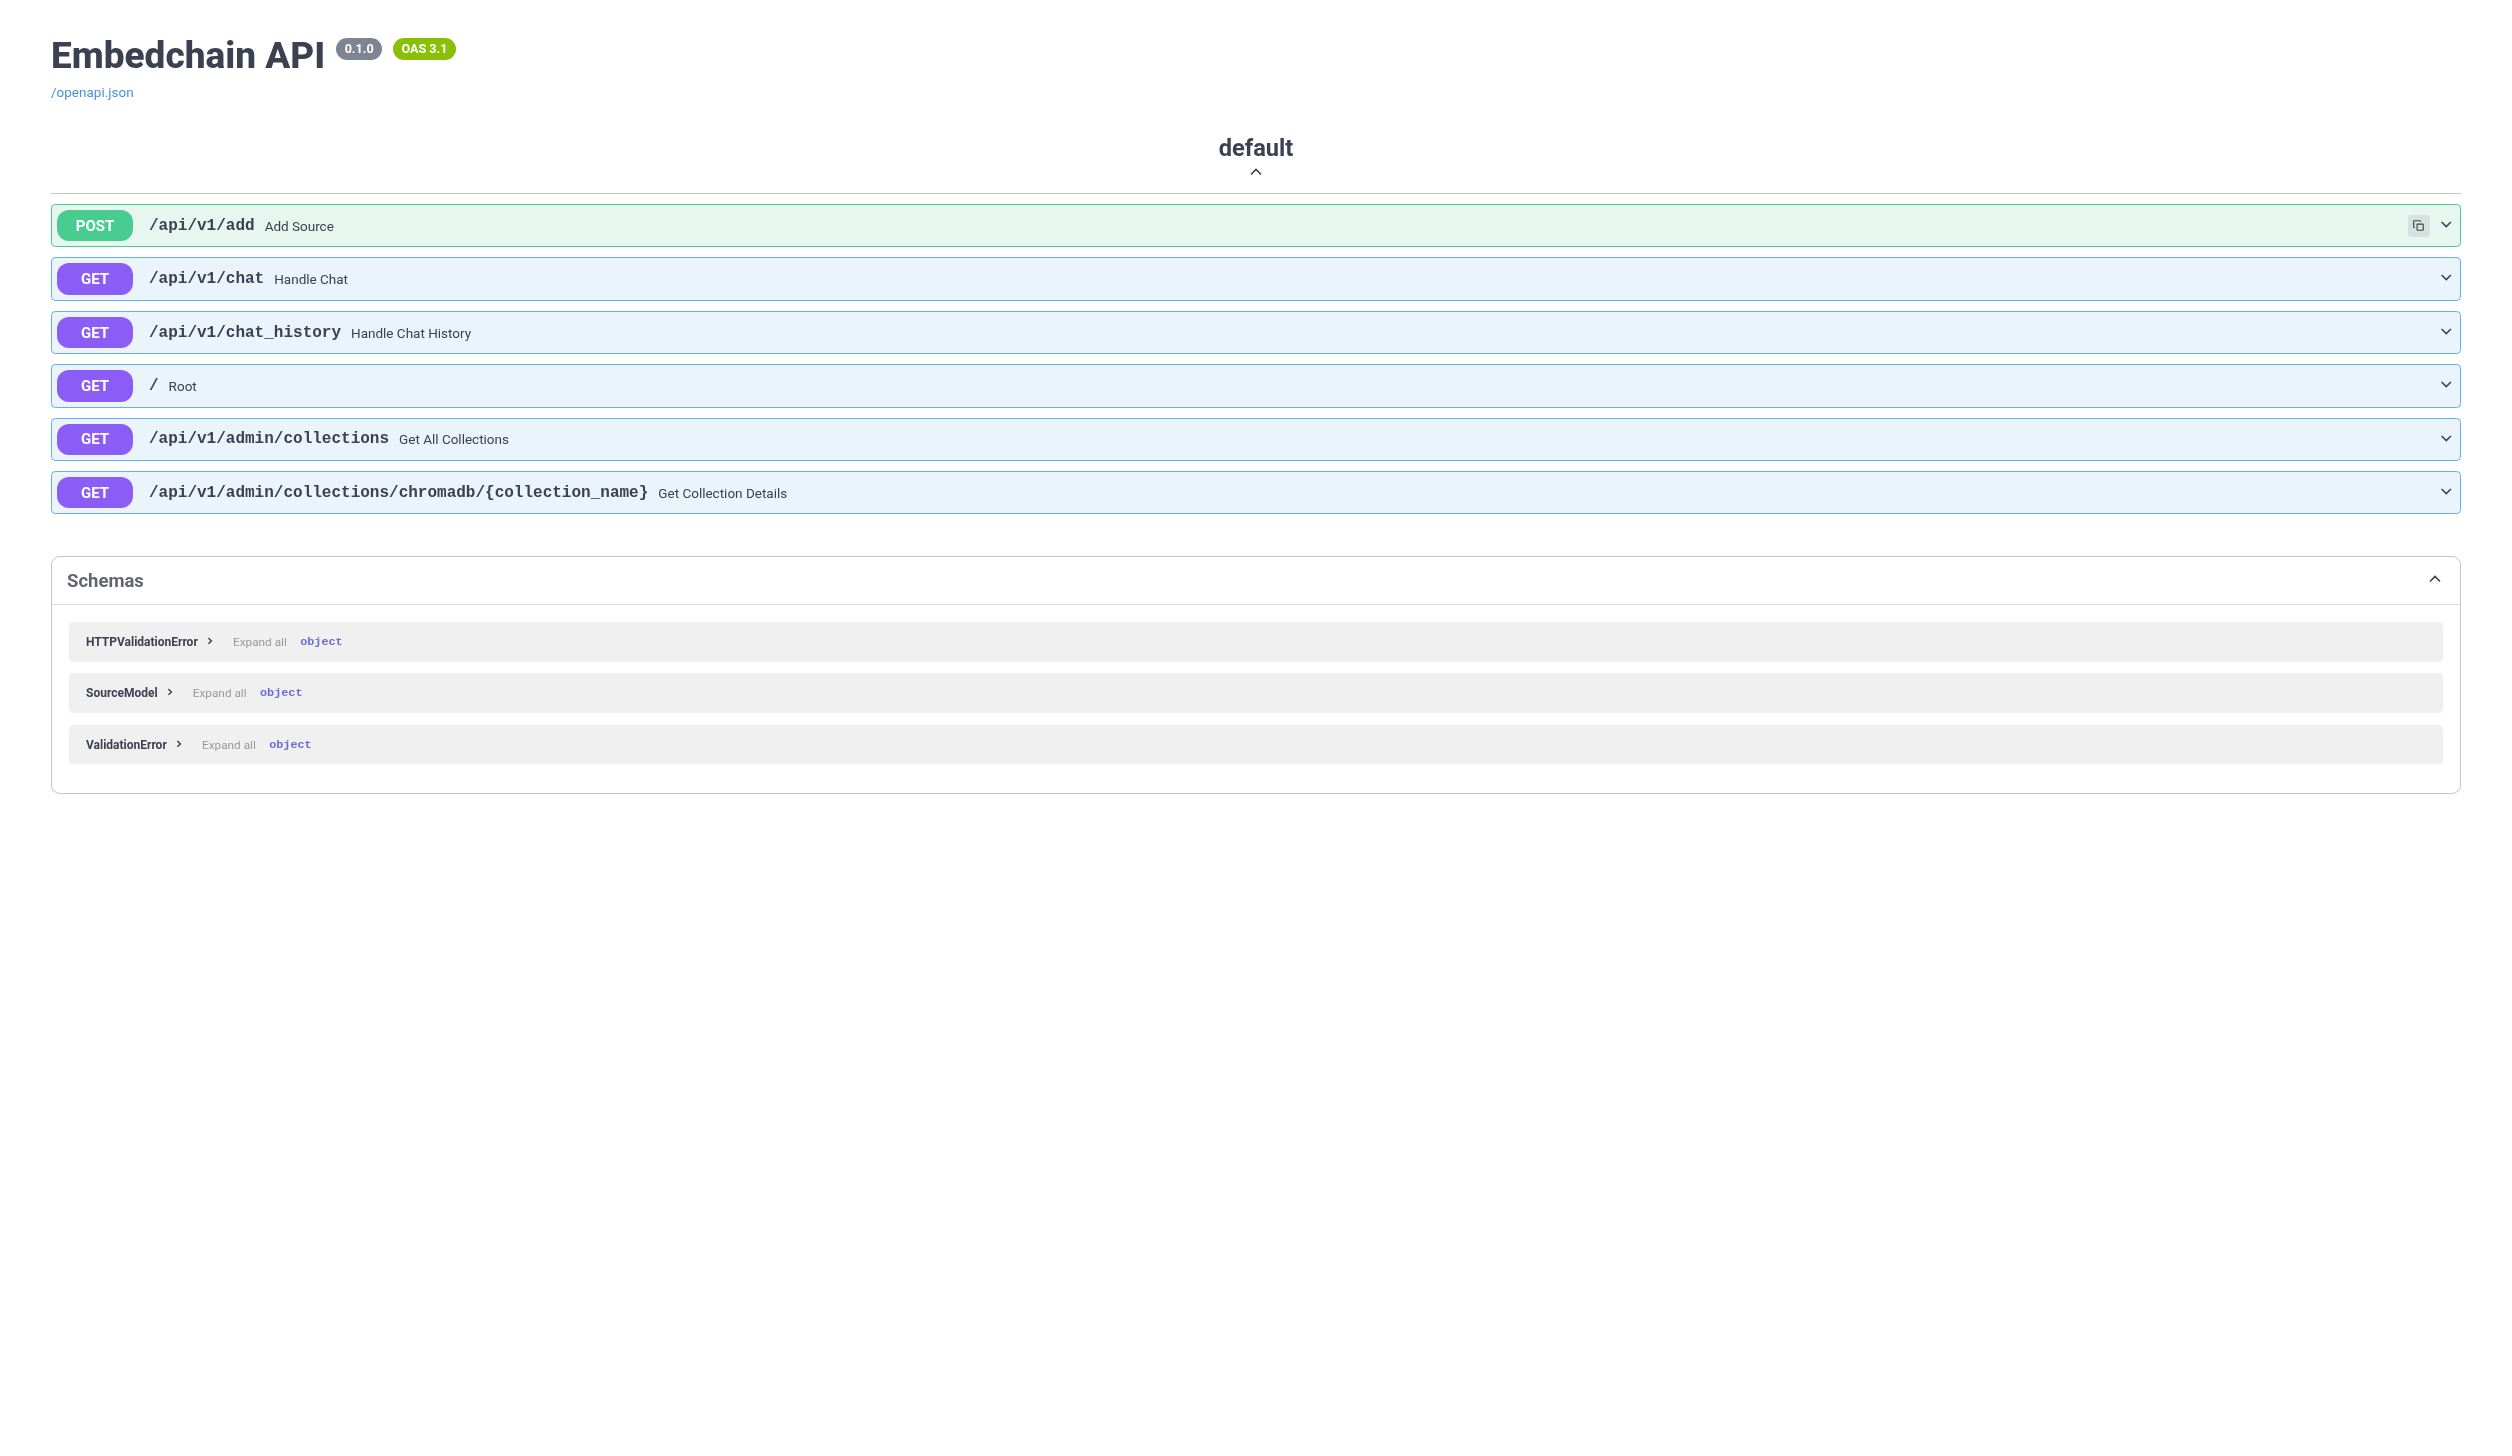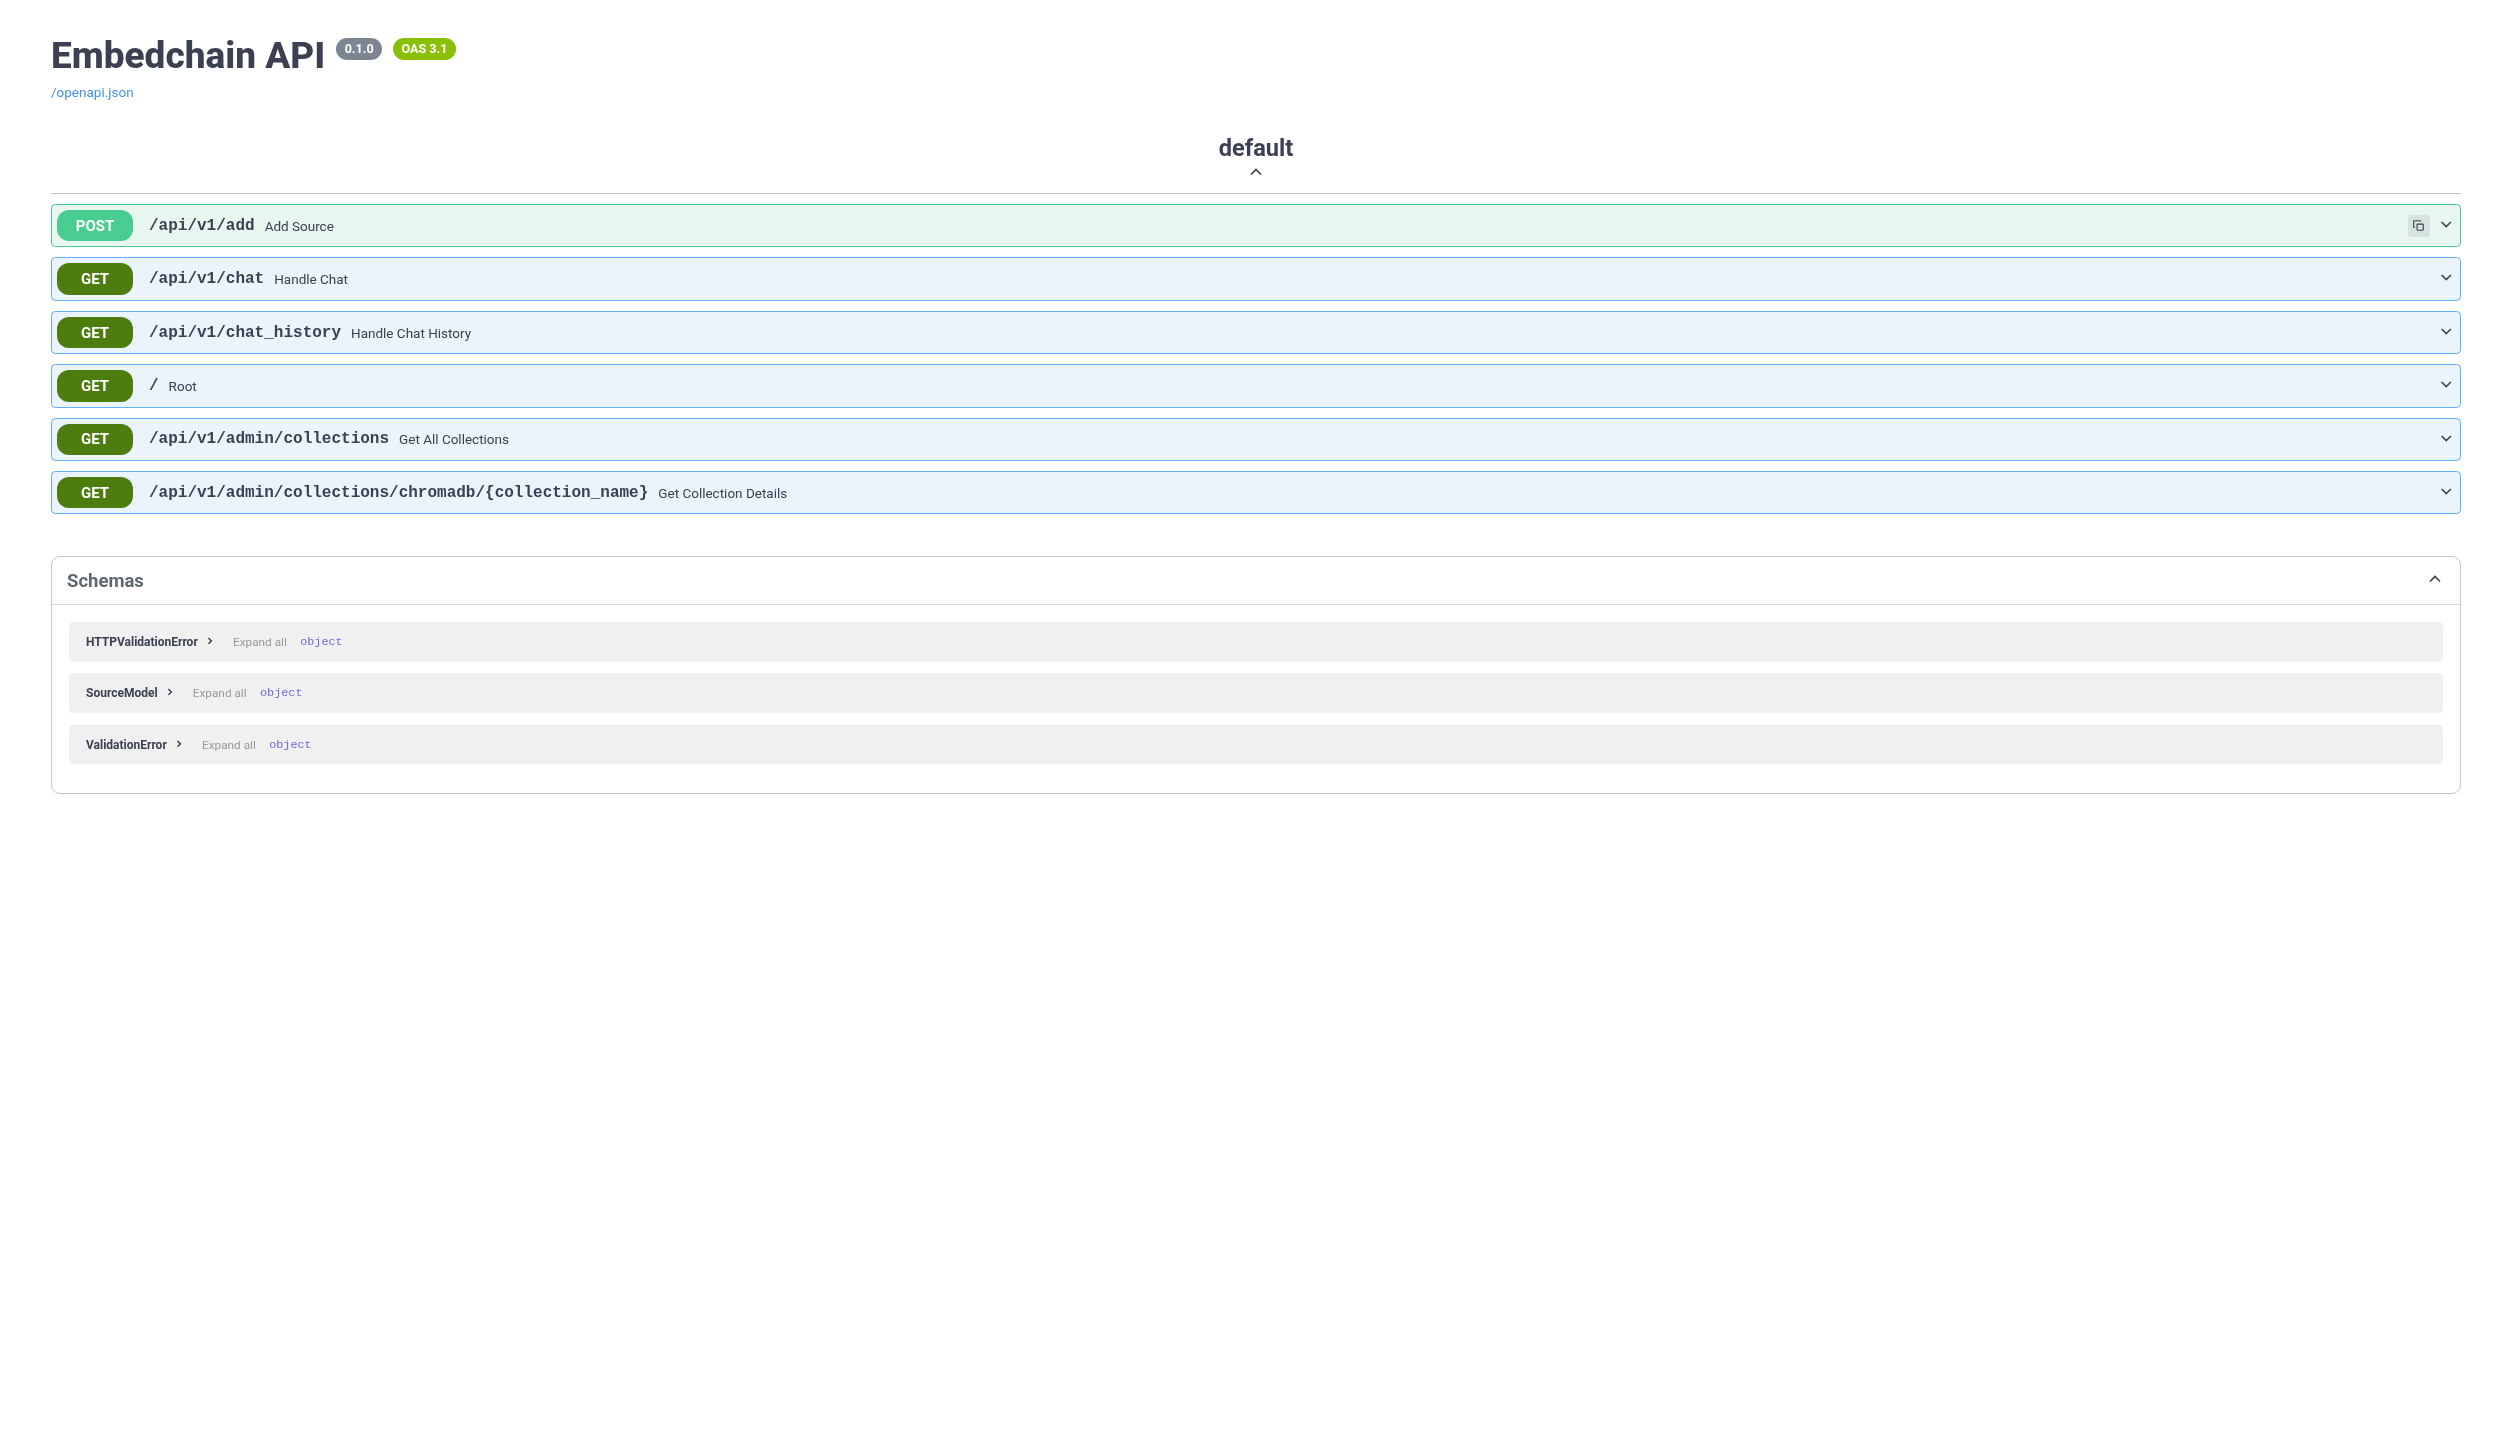--- a/index.html
+++ b/index.html
@@ -106,21 +106,21 @@
       color: #ffffff;
       text-align: center;
       padding: 6.7px 0;
       border-radius: 12px;
       margin-right: 16px;
     }
     .method-badge.post {
       background: #49cc90;
     }
     .method-badge.get {
-      background: #4d7c0f;
+      background: #8b5cf6;
     }
     .op-path {
       font-family: Monaco, Menlo, Consolas, "Courier New", monospace;
       font-size: 16px;
       font-weight: 700;
       color: #3b4151;
       margin-right: 10px;
     }
     .op-summary {
       font-size: 13.5px;
@@ -178,21 +178,21 @@
       color: #3b4151;
     }
     .expand-all {
       font-size: 11.8px;
       color: #999999;
       margin-left: 10px;
     }
     .schema-type {
       font-family: Monaco, Menlo, Consolas, "Courier New", monospace;
       font-size: 11.8px;
-      font-weight: 400;
+      font-weight: 700;
       color: #6b6bd8;
       margin-left: 6.7px;
     }
     svg { flex-shrink: 0; }
   </style>
 </head>
 <body>
 
 <div class="header">
   <div class="title-row">

